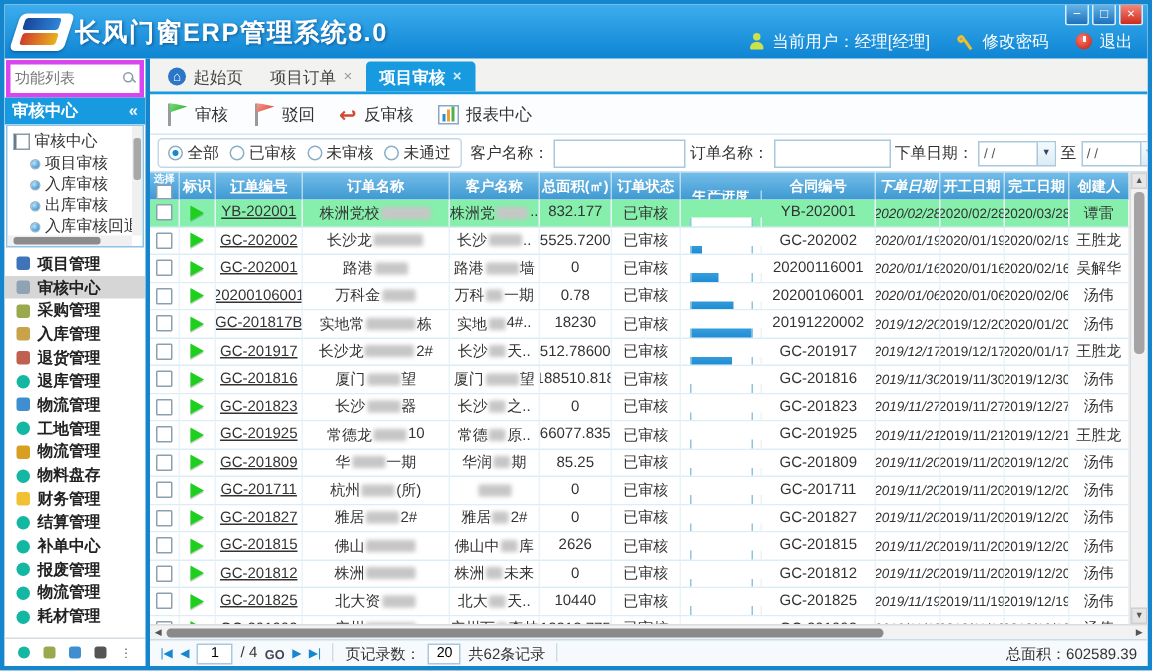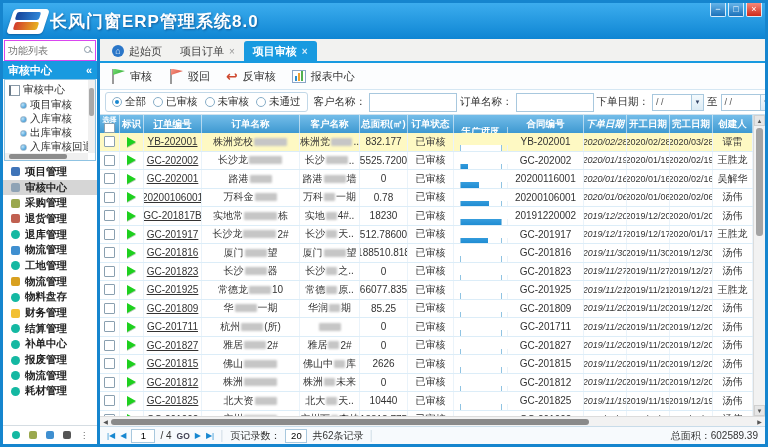--- a/index.html
+++ b/index.html
@@ -22,21 +22,21 @@
   .icon-key{width:12px;height:12px;position:relative;display:inline-block;transform:rotate(-35deg);}
   .icon-key::before{content:"";position:absolute;top:0;left:2px;width:5px;height:5px;border:2px solid #f0be2a;border-radius:50%;box-sizing:border-box;}
   .icon-key::after{content:"";position:absolute;top:4px;left:5px;width:2px;height:8px;background:#f0be2a;}
   .icon-power{width:11px;height:11px;border-radius:50%;background:radial-gradient(circle at 40% 35%,#ff7b6a,#c01808);position:relative;display:inline-block;}
   .icon-power::after{content:"";position:absolute;left:5px;top:2px;width:2px;height:4px;background:#fff;}
   
   .main-row{display:flex;height:405px;}
   
   .sidebar{width:94px;flex:none;background:#fff;display:flex;flex-direction:column;overflow:hidden;}
   .splitter{width:3px;flex:none;background:#1585ce;}
-  .search-box{height:19px;margin:1px 1px 0 1px;border:1px solid #d946ef;display:flex;align-items:center;background:#fff;flex:none;}
+  .search-box{height:19px;margin:1px 1px 0 1px;border:3px solid #d946ef;display:flex;align-items:center;background:#fff;flex:none;}
   .search-box input{flex:1;min-width:0;border:none;outline:none;font-size:10px;color:#888;padding:0 3px;background:transparent;}
   .icon-magnifier{width:9px;height:9px;position:relative;margin-right:2px;flex:none;}
   .icon-magnifier::before{content:"";position:absolute;top:0;left:0;width:5px;height:5px;border:1px solid #8a9aa8;border-radius:50%;}
   .icon-magnifier::after{content:"";position:absolute;left:5px;top:5px;width:4px;height:1px;background:#8a9aa8;transform:rotate(45deg);}
   .panel-title{height:18px;flex:none;background:#189ae0;color:#fff;font-size:11px;font-weight:bold;line-height:18px;padding:0 5px;display:flex;justify-content:space-between;align-items:center;}
   .panel-title .collapse{font-size:11px;}
   .tree{height:80px;flex:none;border:1px solid #8fc3e2;margin:0 1px;position:relative;font-size:10.5px;color:#333;overflow:hidden;background:#fff;}
   .tree-root{padding:3px 0 1px 4px;display:flex;align-items:center;gap:3px;}
   .icon-book{width:8px;height:9px;background:#fff;border:1px solid #8a9aa8;border-left:2px solid #6a7a88;flex:none;}
   .tree-item{padding:1px 0 1px 15px;display:flex;align-items:center;gap:3px;height:12px;}
@@ -93,21 +93,21 @@
   .date-input .dval{flex:1;padding-left:3px;}
   .dd-btn{width:11px;height:100%;background:linear-gradient(#f4fafd,#dcebf5);border-left:1px solid #a8c8de;font-size:6px;color:#346;display:flex;align-items:center;justify-content:center;}
   
   .grid{flex:1;min-height:0;display:flex;}
   .grid-main{flex:1;min-width:0;display:flex;flex-direction:column;}
   .grid-head{height:18px;flex:none;display:flex;background:linear-gradient(#74bde9,#3e99d1);color:#fff;font-size:9.5px;font-weight:bold;}
   .hcell{display:flex;align-items:center;justify-content:center;border-right:1px solid rgba(255,255,255,.55);overflow:hidden;flex:none;box-sizing:border-box;}
   .hcell.csel{flex-direction:column;font-size:7px;line-height:7px;padding-top:1px;}
   .grid-body{flex:1;overflow:hidden;}
   .grow{height:17.5px;display:flex;border-bottom:1px solid #dcedf8;font-size:10px;color:#333;background:#fff;}
-  .grow.selected{background:#fef9c3;}
+  .grow.selected{background:#86efac;}
   .cell{display:flex;align-items:center;justify-content:center;border-right:1px solid #eaf3fa;overflow:hidden;white-space:nowrap;flex:none;box-sizing:border-box;}
   .c0{width:20px;}.c1{width:24px;}.c2{width:58px;text-decoration:underline;}.c3{width:98px;}.c4{width:60px;}.c5{width:48px;}
   .c6{width:46px;}.c7{width:54px;margin-top:12px;}.c8{width:76px;}.c9{width:43px;font-style:italic;}.c10{width:43px;}.c11{width:43px;}
   .c12{flex:1;min-width:0;}
   .cell.date{font-size:9px;}
   .checkbox{width:9px;height:9px;border:1px solid #8aa0b0;background:#fff;border-radius:1px;}
   .row-flag{width:0;height:0;border-left:9px solid #1ed01e;border-top:5px solid transparent;border-bottom:5px solid transparent;filter:drop-shadow(0 1px 0 rgba(0,80,0,.3));}
   .censor{display:inline-block;height:8px;background:#c6c6c6;border-radius:1px;filter:blur(1.3px);vertical-align:middle;margin:0 1px;}
   .pbar{width:42px;height:12px;border:1px solid #8fc3e2;background:#fff;box-sizing:border-box;}
   .pfill{height:100%;background:linear-gradient(#3fa3e0,#1787d0);}
@@ -138,20 +138,30 @@
     <div class="logo">
       <div class="l-back"></div>
         <div class="l-s1"></div>
         <div class="l-s2"></div>
     </div>
     <div class="app-title">长风门窗ERP管理系统8.0</div>
     <div class="win-controls">
       <div class="win-btn">−</div>
       <div class="win-btn">□</div>
       <div class="win-btn close">×</div>
+    </div>
+    <div class="userbar">
+      <span class="icon-user"></span>
+      <span>当前用户：经理[经理]</span>
+      <span class="gap"></span>
+      <span class="icon-key"></span>
+      <span>修改密码</span>
+      <span class="gap"></span>
+      <span class="icon-power"></span>
+      <span>退出</span>
     </div>
   </div>
 
   <div class="main-row">
 
     <aside class="sidebar">
       <div class="search-box">
         <input placeholder="功能列表" style="">
         <span class="icon-magnifier"></span>
       </div>
@@ -196,20 +206,24 @@
           </div>
           <div class="menu-item selected">
             <span class="mi-icon ic-audit"></span>
             <span>审核中心</span>
           </div>
           <div class="menu-item">
             <span class="mi-icon ic-cart"></span>
             <span>采购管理</span>
           </div>
           <div class="menu-item">
+            <span class="mi-icon ic-inbox"></span>
+            <span>入库管理</span>
+          </div>
+          <div class="menu-item">
             <span class="mi-icon ic-returncart"></span>
             <span>退货管理</span>
           </div>
           <div class="menu-item">
             <span class="mi-icon ic-dot"></span>
             <span>退库管理</span>
           </div>
           <div class="menu-item">
             <span class="mi-icon ic-prod"></span>
             <span>物流管理</span>

